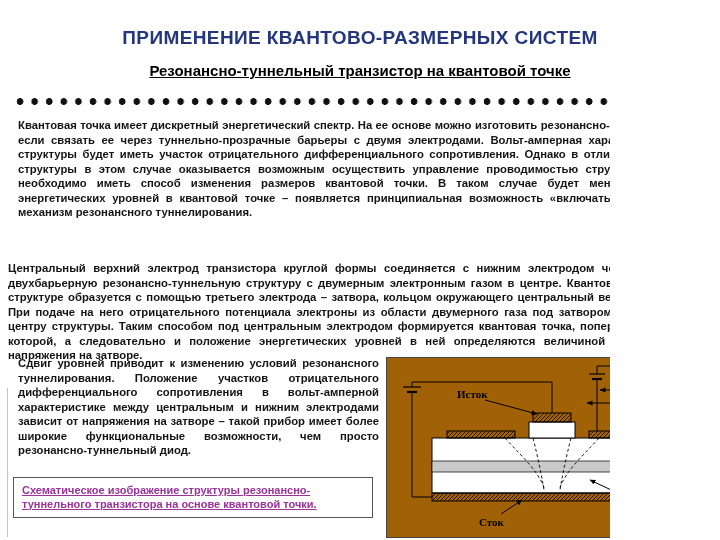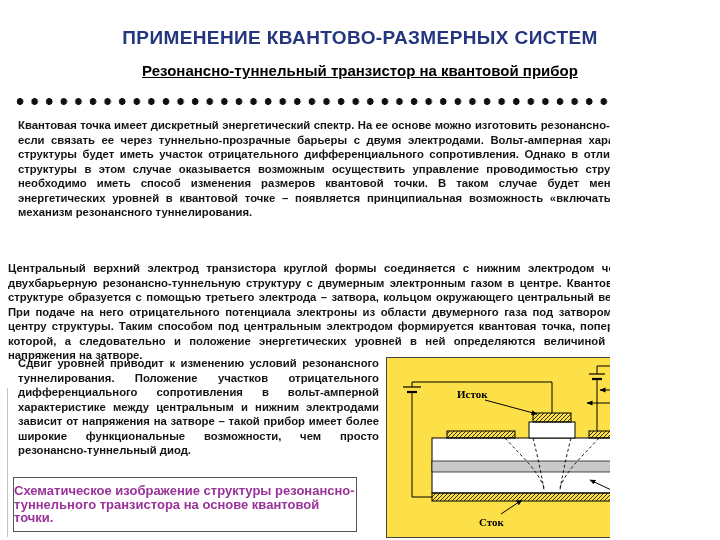--- a/index.html
+++ b/index.html
@@ -21,41 +21,41 @@
     background-size:14.6px 9px;background-repeat:repeat-x;
   }
   .body{
     position:absolute;margin:0;font-size:11.3px;line-height:14.5px;text-align:justify;color:#141414;font-weight:bold;
   }
   .p1{top:118px;left:18px;width:696px;}
   .p2{top:261px;left:8px;width:696px;}
   .p3{top:356px;left:18px;width:361px;}
   .caption{
     position:absolute;top:477px;left:13px;width:342px;
-    border:1px solid #555;padding:6px 0;
-    font-size:13px;line-height:13.5px;font-weight:bold;color:#993399;text-align:left;
+    border:1px solid #555;padding:6px 8px;
+    font-size:11px;line-height:13.5px;font-weight:bold;color:#993399;text-align:left;text-decoration:underline;
   }
   .figure{
     position:absolute;top:357px;left:386px;width:330px;height:181px;
-    border:1px solid #444;background:#fde047;box-sizing:border-box;
+    border:1px solid #444;background:#a16207;box-sizing:border-box;
   }
   .left-rule{
     position:absolute;left:7px;top:388px;width:1px;height:149px;background:#c4c4c4;
   }
   svg text{
     font-family:"Liberation Serif",serif;font-weight:bold;font-size:11px;fill:#000;
   }
 </style>
 </head>
 <body>
 
 <div class="slide">
 
   <h1 class="title">ПРИМЕНЕНИЕ КВАНТОВО-РАЗМЕРНЫХ СИСТЕМ</h1>
-  <h2 class="subtitle">Резонансно-туннельный транзистор на квантовой прибор</h2>
+  <h2 class="subtitle">Резонансно-туннельный транзистор на квантовой точке</h2>
   <div class="dots"></div>
 
   <p class="body p1">Квантовая точка имеет дискретный энергетический спектр. На ее основе можно изготовить резонансно-туннельный диод, если связать ее через туннельно-прозрачные барьеры с двумя электродами. Вольт-амперная характеристика такой структуры будет иметь участок отрицательного дифференциального сопротивления. Однако в отличие от планарной структуры в этом случае оказывается возможным осуществить управление проводимостью структуры. Для этого необходимо иметь способ изменения размеров квантовой точки. В таком случае будет меняться положение энергетических уровней в квантовой точке – появляется принципиальная возможность «включать» и «выключать» механизм резонансного туннелирования.</p>
   <p class="body p2">Центральный верхний электрод транзистора круглой формы соединяется с нижним электродом через планарную двухбарьерную резонансно-туннельную структуру с двумерным электронным газом в центре. Квантовая точка в этой структуре образуется с помощью третьего электрода – затвора, кольцом окружающего центральный верхний электрод. При подаче на него отрицательного потенциала электроны из области двумерного газа под затвором вытесняются к центру структуры. Таким способом под центральным электродом формируется квантовая точка, поперечные размеры которой, а следовательно и положение энергетических уровней в ней определяются величиной отрицательного напряжения на затворе.</p>
   <p class="body p3">Сдвиг уровней приводит к изменению условий резонансного туннелирования. Положение участков отрицательного дифференциального сопротивления в вольт-амперной характеристике между центральным и нижним электродами зависит от напряжения на затворе – такой прибор имеет более широкие функциональные возможности, чем просто резонансно-туннельный диод.</p>
 
   <div class="caption">Схематическое изображение структуры резонансно-туннельного транзистора на основе квантовой точки.</div>
 
   <div class="left-rule"></div>
 

